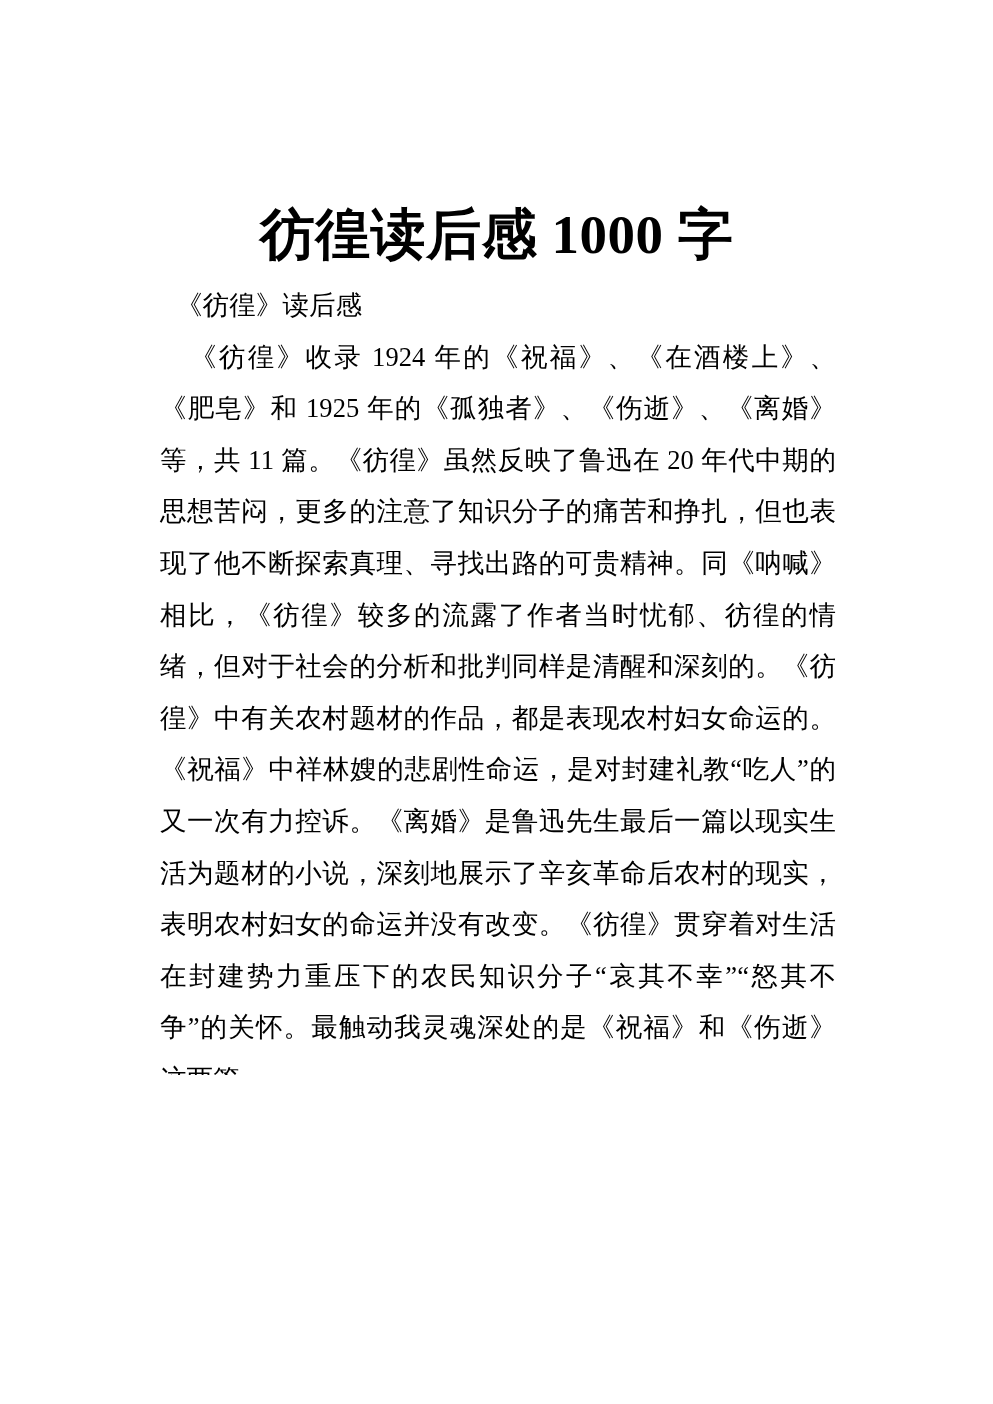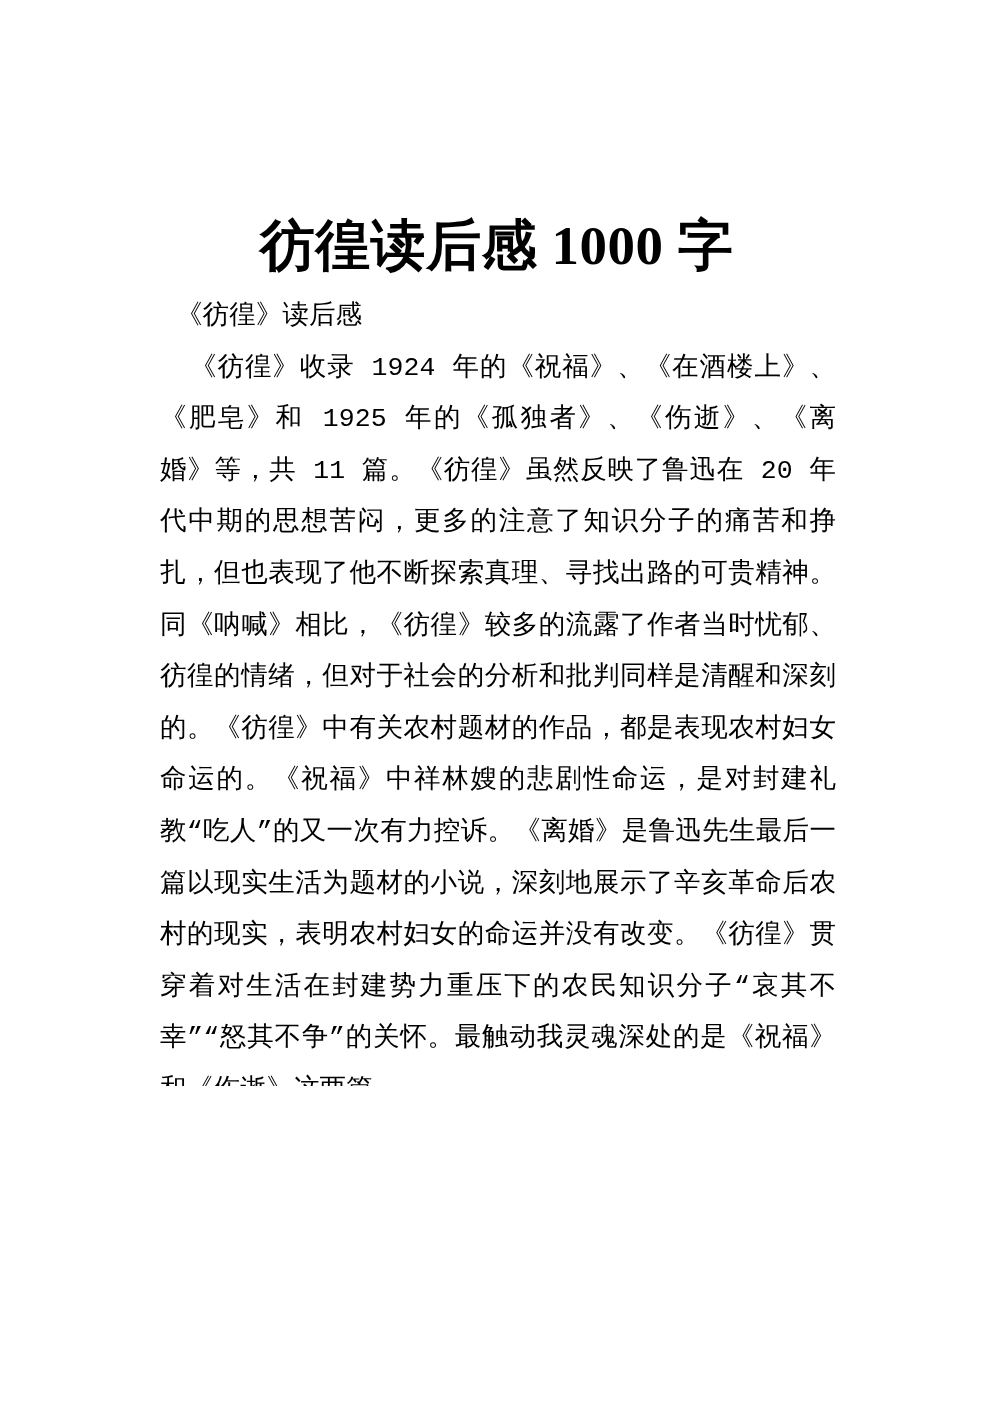--- a/index.html
+++ b/index.html
@@ -6,21 +6,21 @@
     margin: 0;
     padding: 0;
     background: #ffffff;
   }
 
   .page {
     position: relative;
     width: 993px;
     height: 1072px;
     background: #ffffff;
-    margin: 14px auto;
+    margin: 3px auto;
     overflow: hidden;
     font-family: "Liberation Serif", "DejaVu Serif", serif;
     color: #000000;
     -webkit-font-smoothing: antialiased;
   }
 
   
   .doc-title {
     position: absolute;
     top: 163px;
@@ -38,21 +38,21 @@
   
   .body-block {
     position: absolute;
     top: 277px;
     left: 160px;
     width: 676px;
   }
 
   .para {
     margin: 0;
-    font-family: Liberation Mono, monospace;
+    font-family: Liberation Serif, serif;
     font-size: 26.5px;
     line-height: 51.6px;
     text-align: justify;
     text-justify: inter-character;
     letter-spacing: 0.1px;
     word-break: break-all;
   }
 
   .para.indent-1 { text-indent: 16px; }
   .para.indent-2 { text-indent: 30px; }

